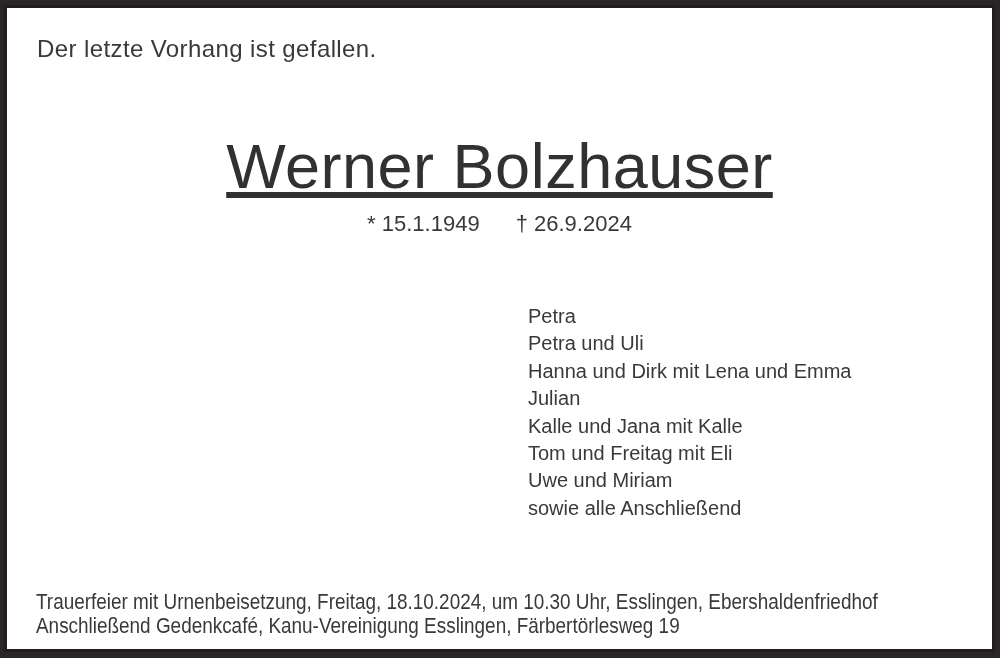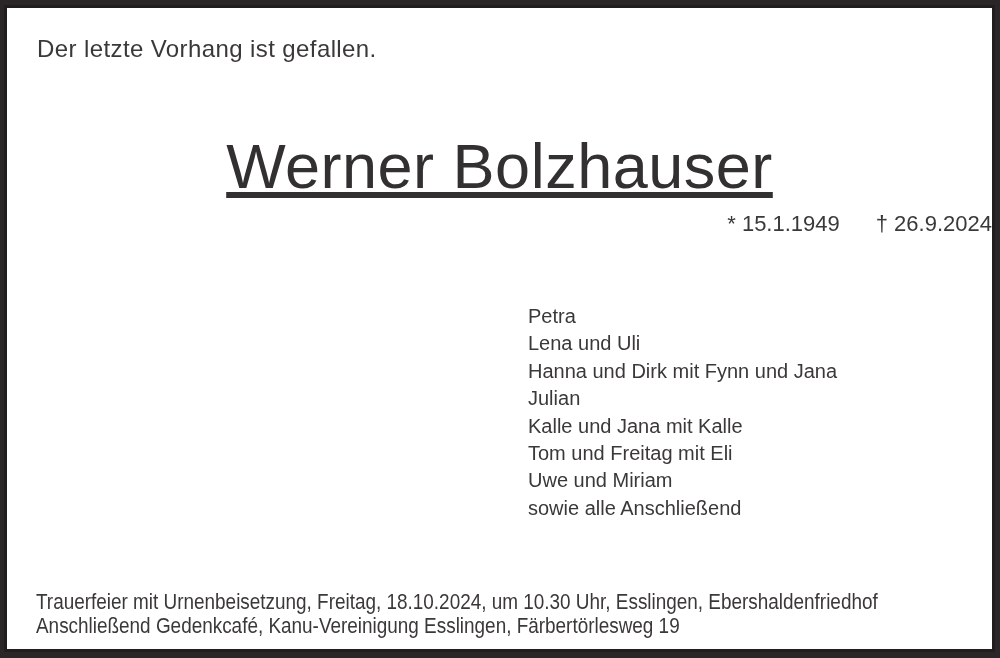--- a/index.html
+++ b/index.html
@@ -45,21 +45,21 @@
     color: #333031;
     white-space: nowrap;
     text-decoration: underline;
   }
   .dates-row {
     position: absolute;
     left: 0;
     right: 0;
     top: 203px;
     display: flex;
-    justify-content: flex-end;
+    justify-content: center;
     gap: 36px;
     font-size: 22px;
     color: #3b3839;
   }
   .dates-row span {
     white-space: nowrap;
   }
   .mourners-block {
     position: absolute;
     left: 521px;
@@ -95,22 +95,22 @@
 
   <div class="deceased-name">Werner Bolzhauser</div>
 
   <div class="dates-row">
     <span>* 15.1.1949</span>
     <span>† 26.9.2024</span>
   </div>
 
   <div class="mourners-block">
     <div class="mourner-line">Petra</div>
-    <div class="mourner-line">Lena und Uli</div>
-    <div class="mourner-line">Hanna und Dirk mit Fynn und Jana</div>
+    <div class="mourner-line">Petra und Uli</div>
+    <div class="mourner-line">Hanna und Dirk mit Lena und Emma</div>
     <div class="mourner-line">Julian</div>
     <div class="mourner-line">Kalle und Jana mit Kalle</div>
     <div class="mourner-line">Tom und Freitag mit Eli</div>
     <div class="mourner-line">Uwe und Miriam</div>
     <div class="mourner-line">sowie alle Anschließend</div>
   </div>
 
   <div class="funeral-block">
     <span class="funeral-line">Trauerfeier mit Urnenbeisetzung, Freitag, 18.10.2024, um 10.30 Uhr, Esslingen, Ebershaldenfriedhof</span>
     <span class="funeral-line">Anschließend Gedenkcafé, Kanu-Vereinigung Esslingen, Färbertörlesweg 19</span>

